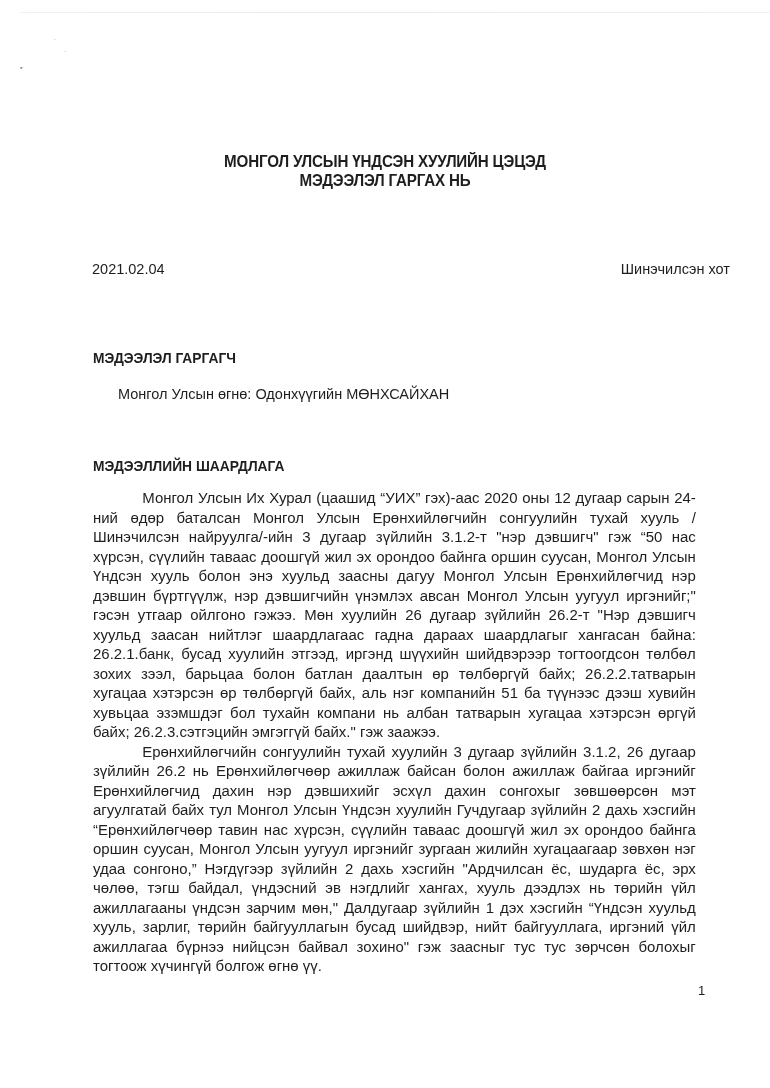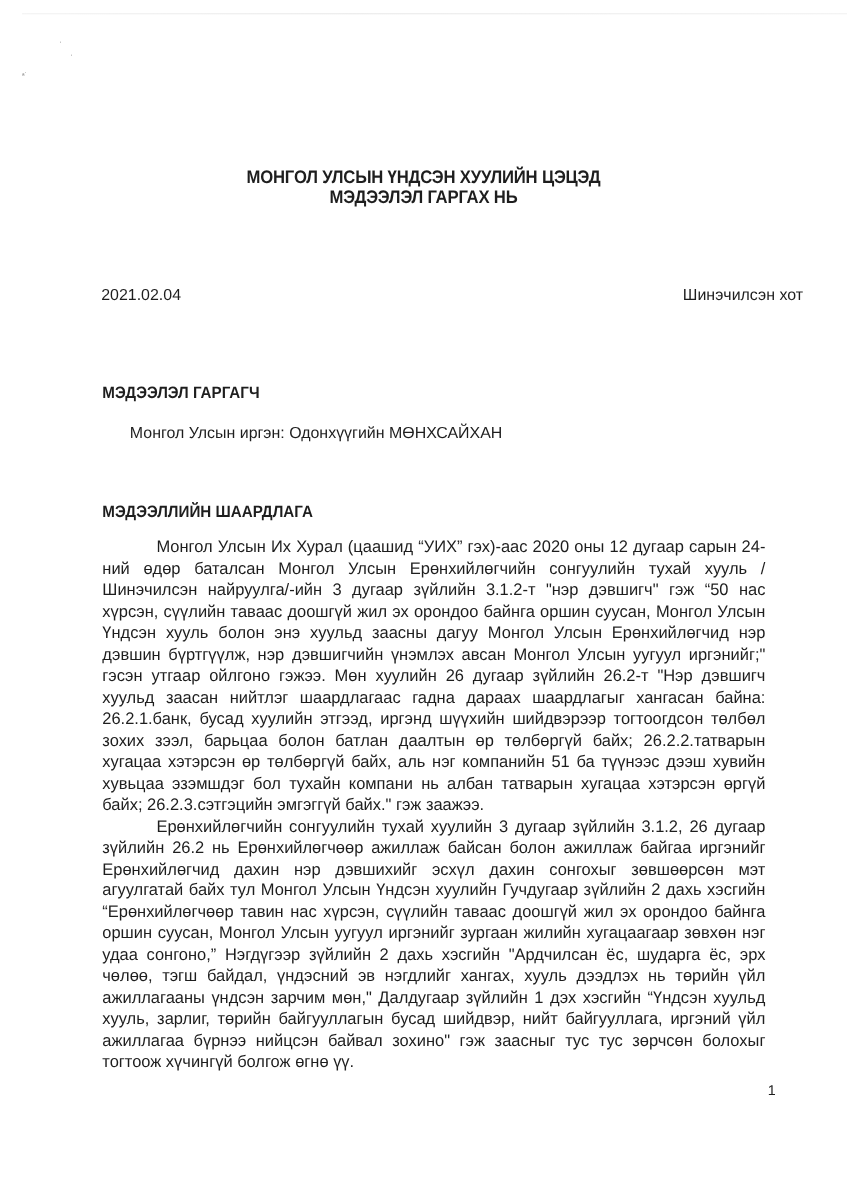--- a/index.html
+++ b/index.html
@@ -45,21 +45,21 @@
   <div>МОНГОЛ УЛСЫН ҮНДСЭН ХУУЛИЙН ЦЭЦЭД</div>
   <div>МЭДЭЭЛЭЛ ГАРГАХ НЬ</div>
 </div>
 
 <div class="meta-row">
   <span class="meta-date">2021.02.04</span>
   <span class="meta-city">Шинэчилсэн хот</span>
 </div>
 
 <div class="section-heading" style="top:349px;">МЭДЭЭЛЭЛ ГАРГАГЧ</div>
-<div class="issuer-line">Монгол Улсын иргэн: Одонхүүгийн МӨНХСАЙХАН</div>
+<div class="issuer-line">Монгол Улсын өгнө: Одонхүүгийн МӨНХСАЙХАН</div>
 
 <div class="section-heading" style="top:457px;">МЭДЭЭЛЛИЙН ШААРДЛАГА</div>
 
 <div class="body-text">
   <p>Монгол Улсын Их Хурал (цаашид “УИХ” гэх)-аас 2020 оны 12 дугаар сарын 24-ний өдөр баталсан Монгол Улсын Ерөнхийлөгчийн сонгуулийн тухай хууль /Шинэчилсэн найруулга/-ийн 3 дугаар зүйлийн 3.1.2-т "нэр дэвшигч" гэж “50 нас хүрсэн, сүүлийн таваас доошгүй жил эх орондоо байнга оршин суусан, Монгол Улсын Үндсэн хууль болон энэ хуульд заасны дагуу Монгол Улсын Ерөнхийлөгчид нэр дэвшин бүртгүүлж, нэр дэвшигчийн үнэмлэх авсан Монгол Улсын уугуул иргэнийг;" гэсэн утгаар ойлгоно гэжээ. Мөн хуулийн 26 дугаар зүйлийн 26.2-т "Нэр дэвшигч хуульд заасан нийтлэг шаардлагаас гадна дараах шаардлагыг хангасан байна: 26.2.1.банк, бусад хуулийн этгээд, иргэнд шүүхийн шийдвэрээр тогтоогдсон төлбөл зохих зээл, барьцаа болон батлан даалтын өр төлбөргүй байх; 26.2.2.татварын хугацаа хэтэрсэн өр төлбөргүй байх, аль нэг компанийн 51 ба түүнээс дээш хувийн хувьцаа эзэмшдэг бол тухайн компани нь албан татварын хугацаа хэтэрсэн өргүй байх; 26.2.3.сэтгэцийн эмгэггүй байх." гэж заажээ.</p>
   <p>Ерөнхийлөгчийн сонгуулийн тухай хуулийн 3 дугаар зүйлийн 3.1.2, 26 дугаар зүйлийн 26.2 нь Ерөнхийлөгчөөр ажиллаж байсан болон ажиллаж байгаа иргэнийг Ерөнхийлөгчид дахин нэр дэвшихийг эсхүл дахин сонгохыг зөвшөөрсөн мэт агуулгатай байх тул Монгол Улсын Үндсэн хуулийн Гучдугаар зүйлийн 2 дахь хэсгийн “Ерөнхийлөгчөөр тавин нас хүрсэн, сүүлийн таваас доошгүй жил эх орондоо байнга оршин суусан, Монгол Улсын уугуул иргэнийг зургаан жилийн хугацаагаар зөвхөн нэг удаа сонгоно,” Нэгдүгээр зүйлийн 2 дахь хэсгийн "Ардчилсан ёс, шударга ёс, эрх чөлөө, тэгш байдал, үндэсний эв нэгдлийг хангах, хууль дээдлэх нь төрийн үйл ажиллагааны үндсэн зарчим мөн," Далдугаар зүйлийн 1 дэх хэсгийн “Үндсэн хуульд хууль, зарлиг, төрийн байгууллагын бусад шийдвэр, нийт байгууллага, иргэний үйл ажиллагаа бүрнээ нийцсэн байвал зохино" гэж заасныг тус тус зөрчсөн болохыг тогтоож хүчингүй болгож өгнө үү.</p>
 </div>
 
 <div class="page-number">1</div>
 

